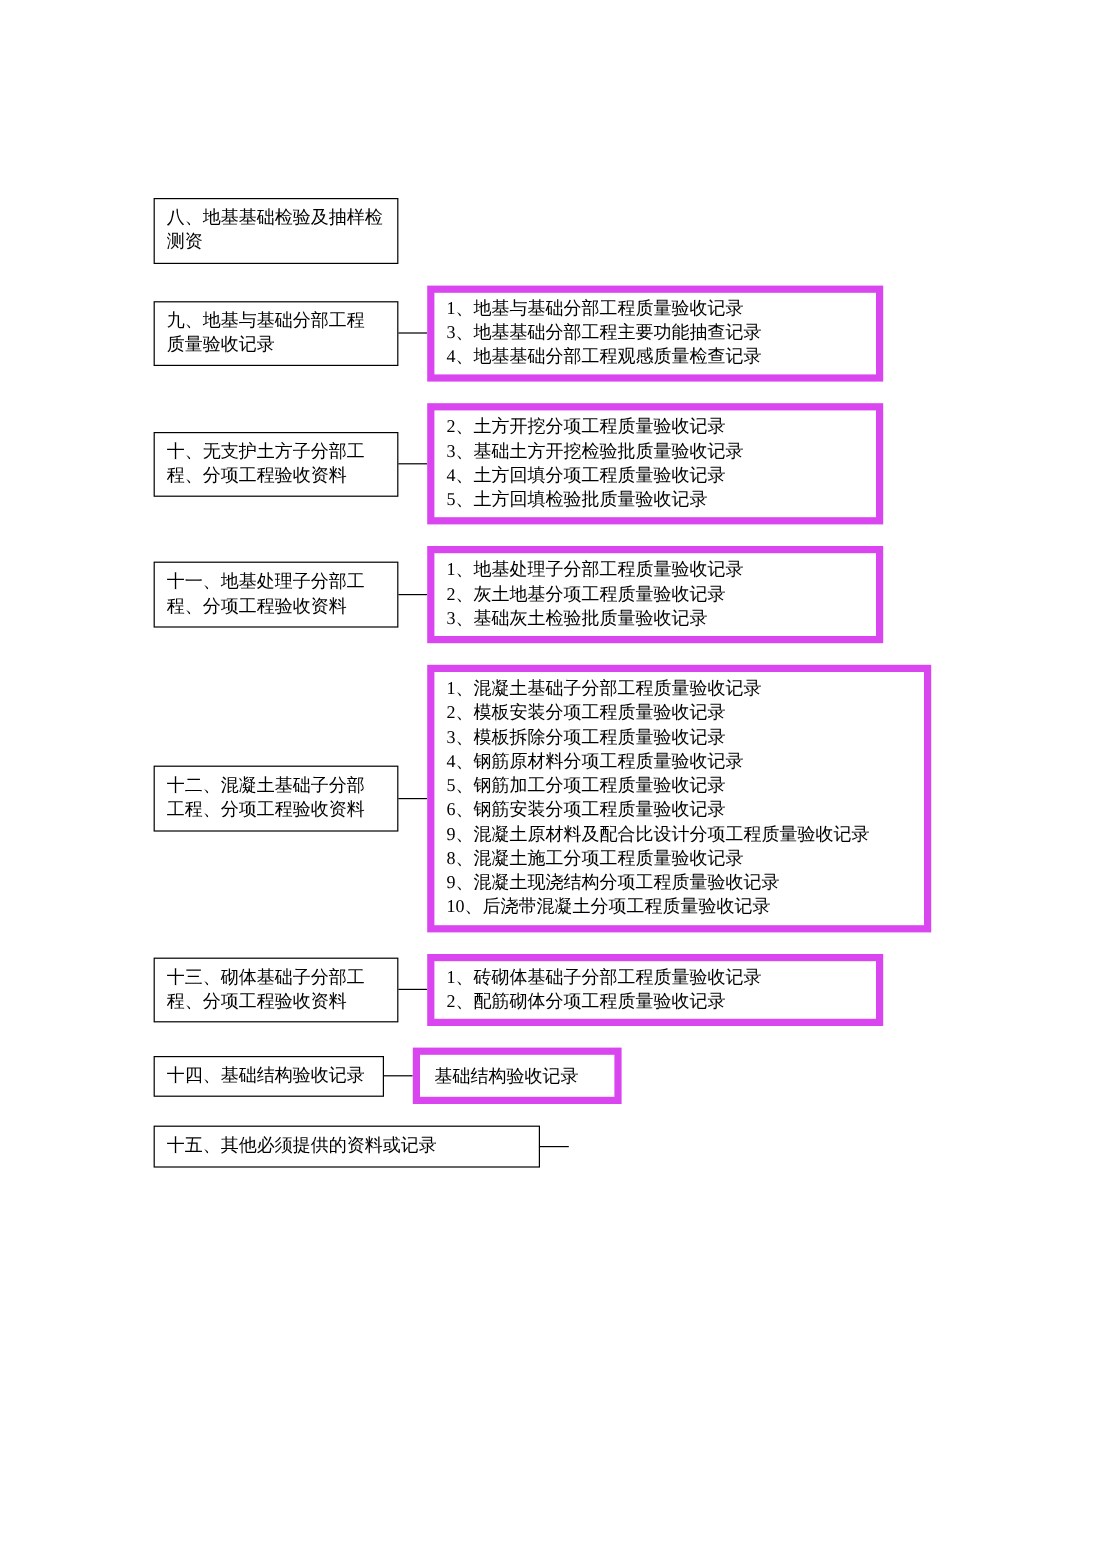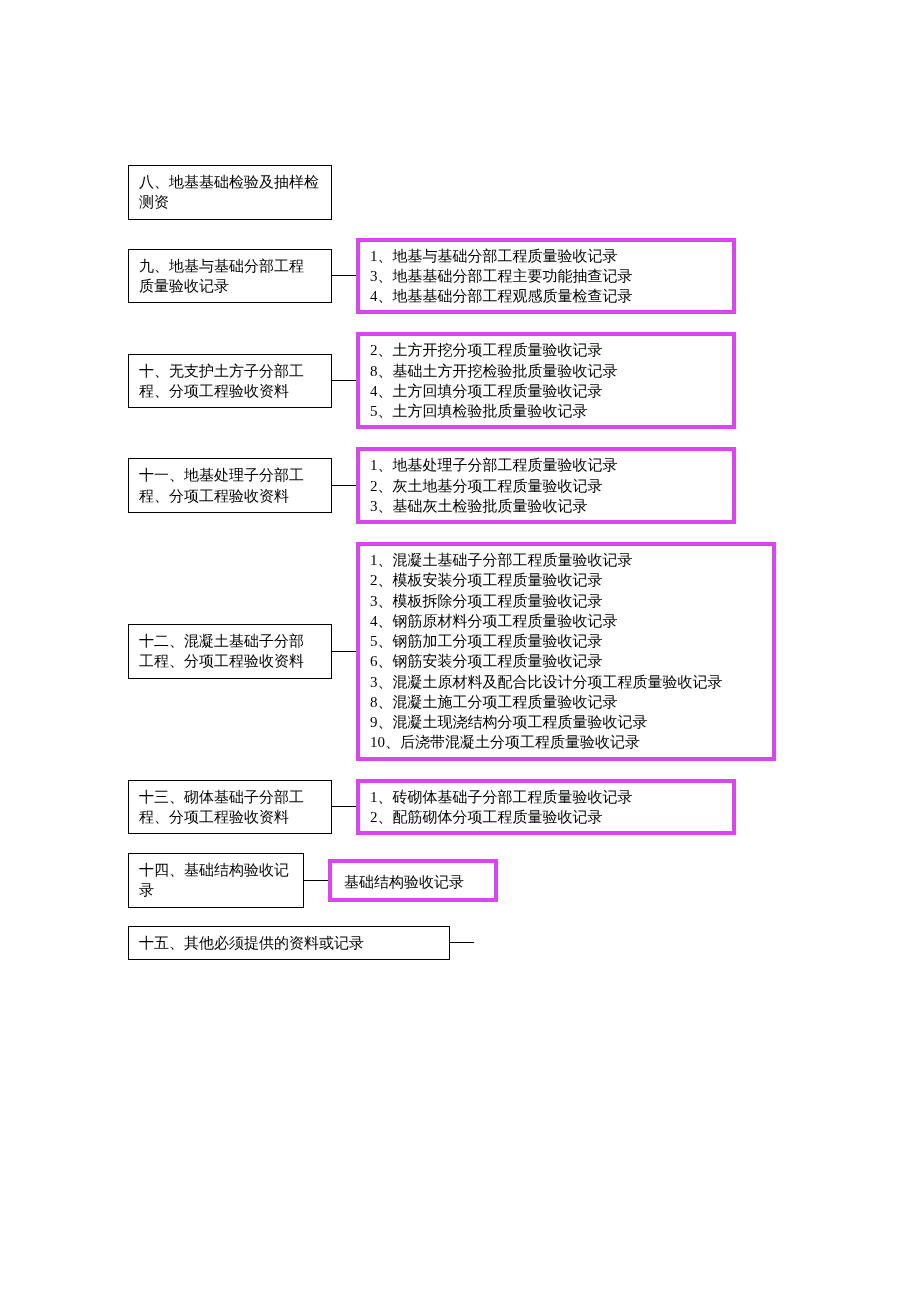--- a/index.html
+++ b/index.html
@@ -18,30 +18,30 @@
       margin-bottom: 18px;
       position: relative;
     }
     .leftbox {
       border: 1px solid #000;
       padding: 6px 10px;
       margin-left: 128px;
       width: 204px;
       background: #fff;
     }
-    .leftbox.narrow { width: 176px; }
+    .leftbox.narrow { width: 192px; }
     .leftbox.wider { width: 322px; }
     .connector {
       width: 24px;
       height: 1px;
       background: #000;
       flex-shrink: 0;
     }
     .rightbox {
-      border: 4px solid #d946ef;
+      border: 6px solid #d946ef;
       padding: 4px 10px;
       background: #fff;
       min-width: 380px;
     }
     .rightbox.auto { min-width: auto; width: auto; }
     .rightbox.wide { min-width: 420px; }
     .rightbox div { white-space: nowrap; }
     .row.solo .leftbox { margin-bottom: 0; }
   </style>
 </head>
@@ -67,21 +67,21 @@
 </div>
 
 <div class="row">
   <div class="leftbox">
     <div>十、无支护土方子分部工</div>
     <div>程、分项工程验收资料</div>
   </div>
   <div class="connector"></div>
   <div class="rightbox">
     <div>2、土方开挖分项工程质量验收记录</div>
-    <div>8、基础土方开挖检验批质量验收记录</div>
+    <div>3、基础土方开挖检验批质量验收记录</div>
     <div>4、土方回填分项工程质量验收记录</div>
     <div>5、土方回填检验批质量验收记录</div>
   </div>
 </div>
 
 <div class="row">
   <div class="leftbox">
     <div>十一、地基处理子分部工</div>
     <div>程、分项工程验收资料</div>
   </div>
@@ -99,21 +99,21 @@
     <div>工程、分项工程验收资料</div>
   </div>
   <div class="connector"></div>
   <div class="rightbox wide">
     <div>1、混凝土基础子分部工程质量验收记录</div>
     <div>2、模板安装分项工程质量验收记录</div>
     <div>3、模板拆除分项工程质量验收记录</div>
     <div>4、钢筋原材料分项工程质量验收记录</div>
     <div>5、钢筋加工分项工程质量验收记录</div>
     <div>6、钢筋安装分项工程质量验收记录</div>
-    <div>3、混凝土原材料及配合比设计分项工程质量验收记录</div>
+    <div>9、混凝土原材料及配合比设计分项工程质量验收记录</div>
     <div>8、混凝土施工分项工程质量验收记录</div>
     <div>9、混凝土现浇结构分项工程质量验收记录</div>
     <div>10、后浇带混凝土分项工程质量验收记录</div>
   </div>
 </div>
 
 <div class="row">
   <div class="leftbox">
     <div>十三、砌体基础子分部工</div>
     <div>程、分项工程验收资料</div>

